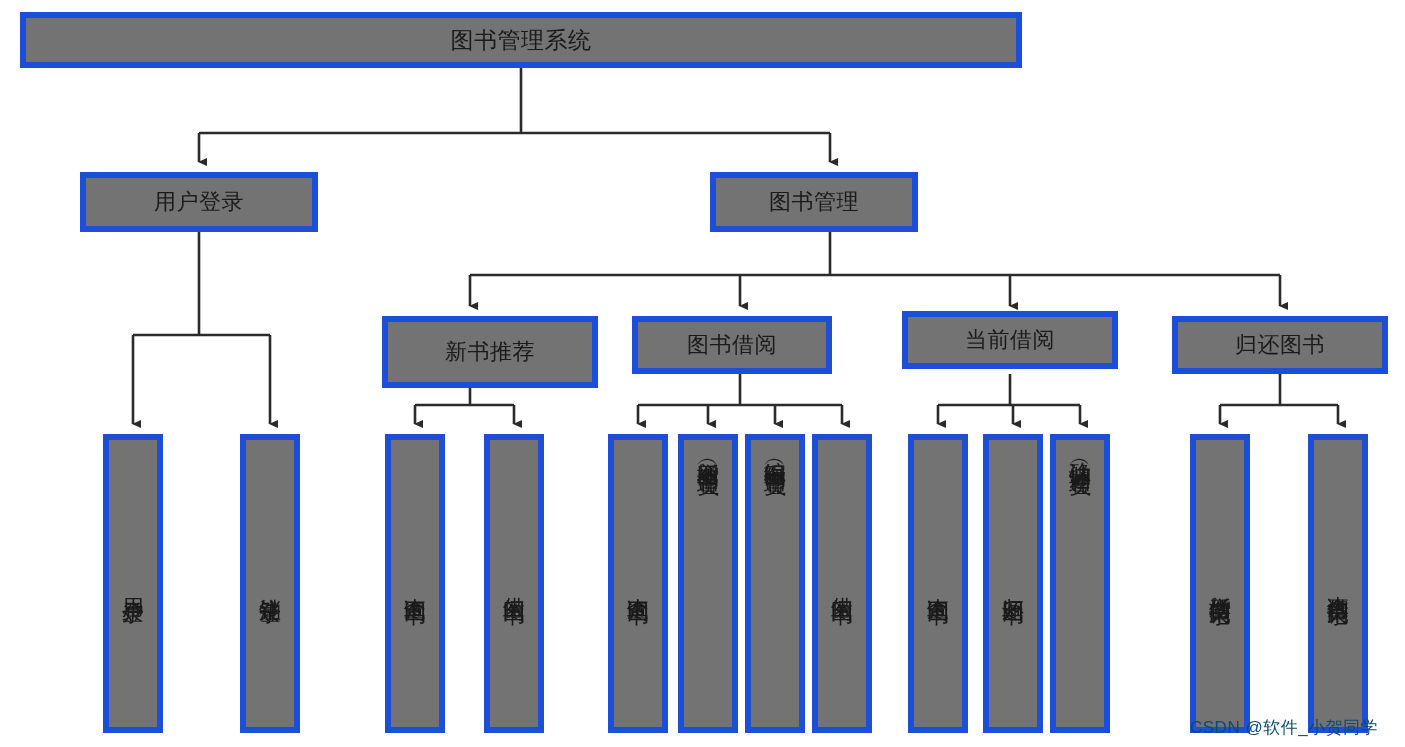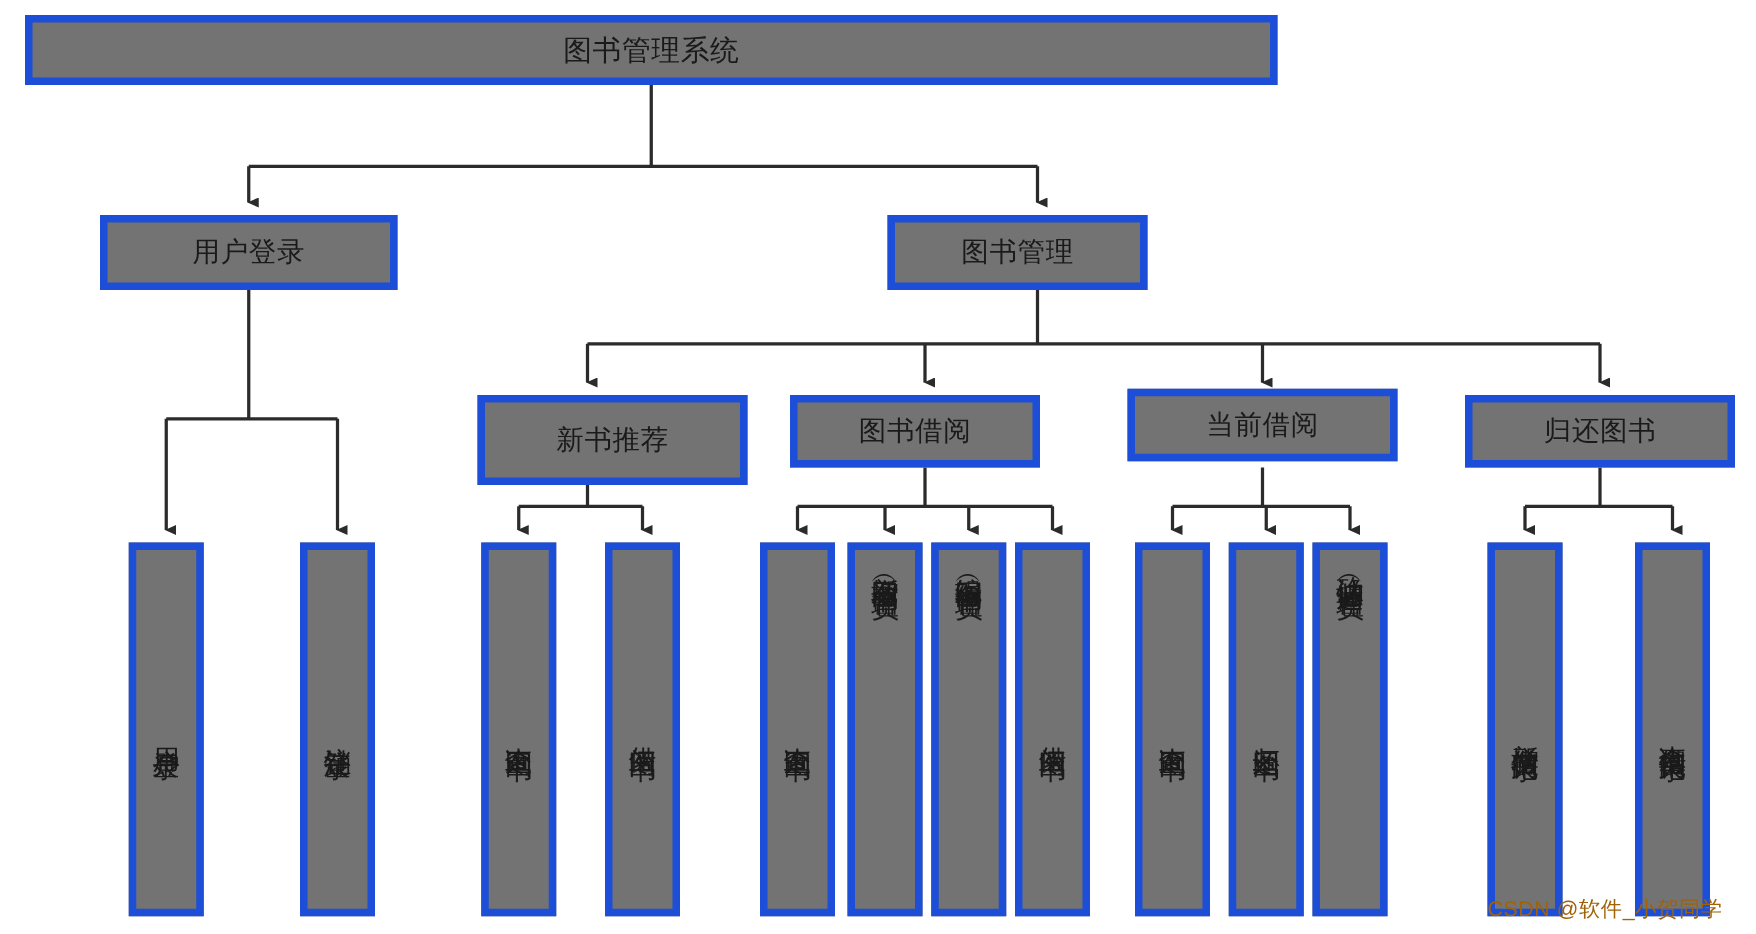--- a/index.html
+++ b/index.html
@@ -63,21 +63,21 @@
     font-size: 22px;
     line-height: 1.0;
     letter-spacing: 2px;
   }
   .node.vert.centered {
     align-items: center;
     padding-top: 0;
   }
   .watermark {
     position: absolute;
-    color: #a16207;
+    color: #0c4a6e;
     font-size: 17px;
     white-space: nowrap;
     letter-spacing: 0.5px;
     user-select: none;
   }
 </style>
 </head>
 <body>
 
 <div id="diagram-root">

